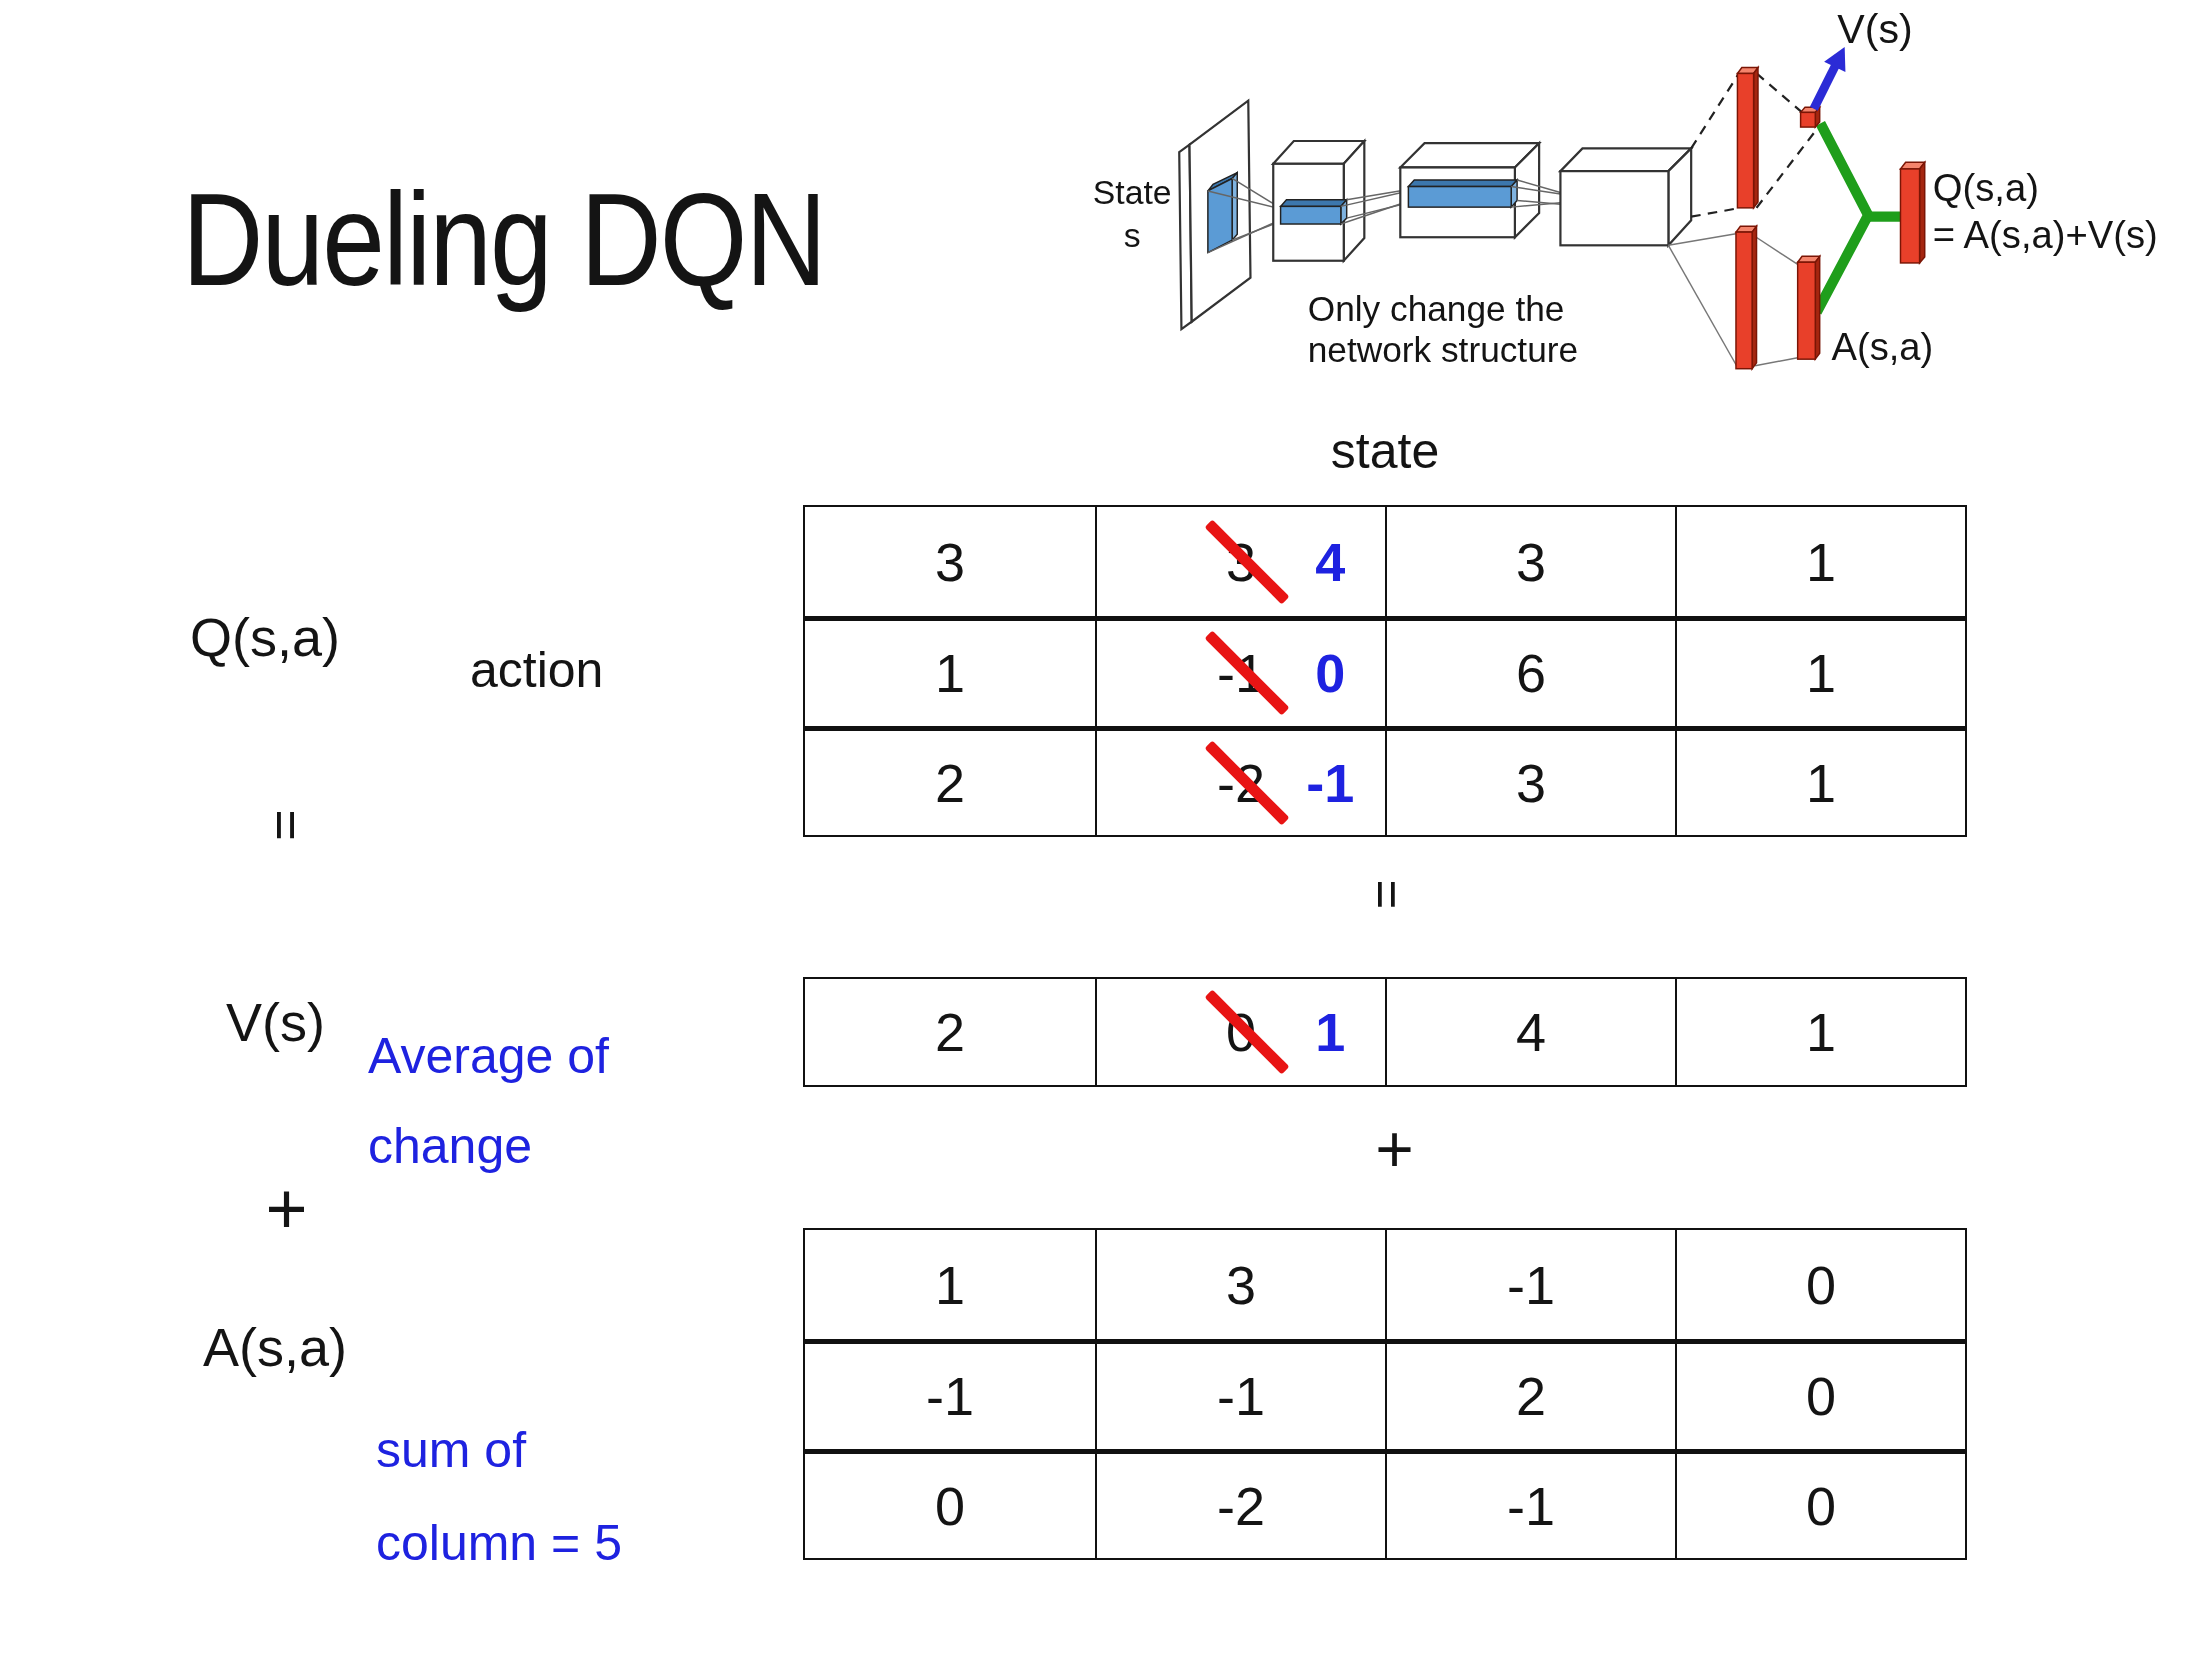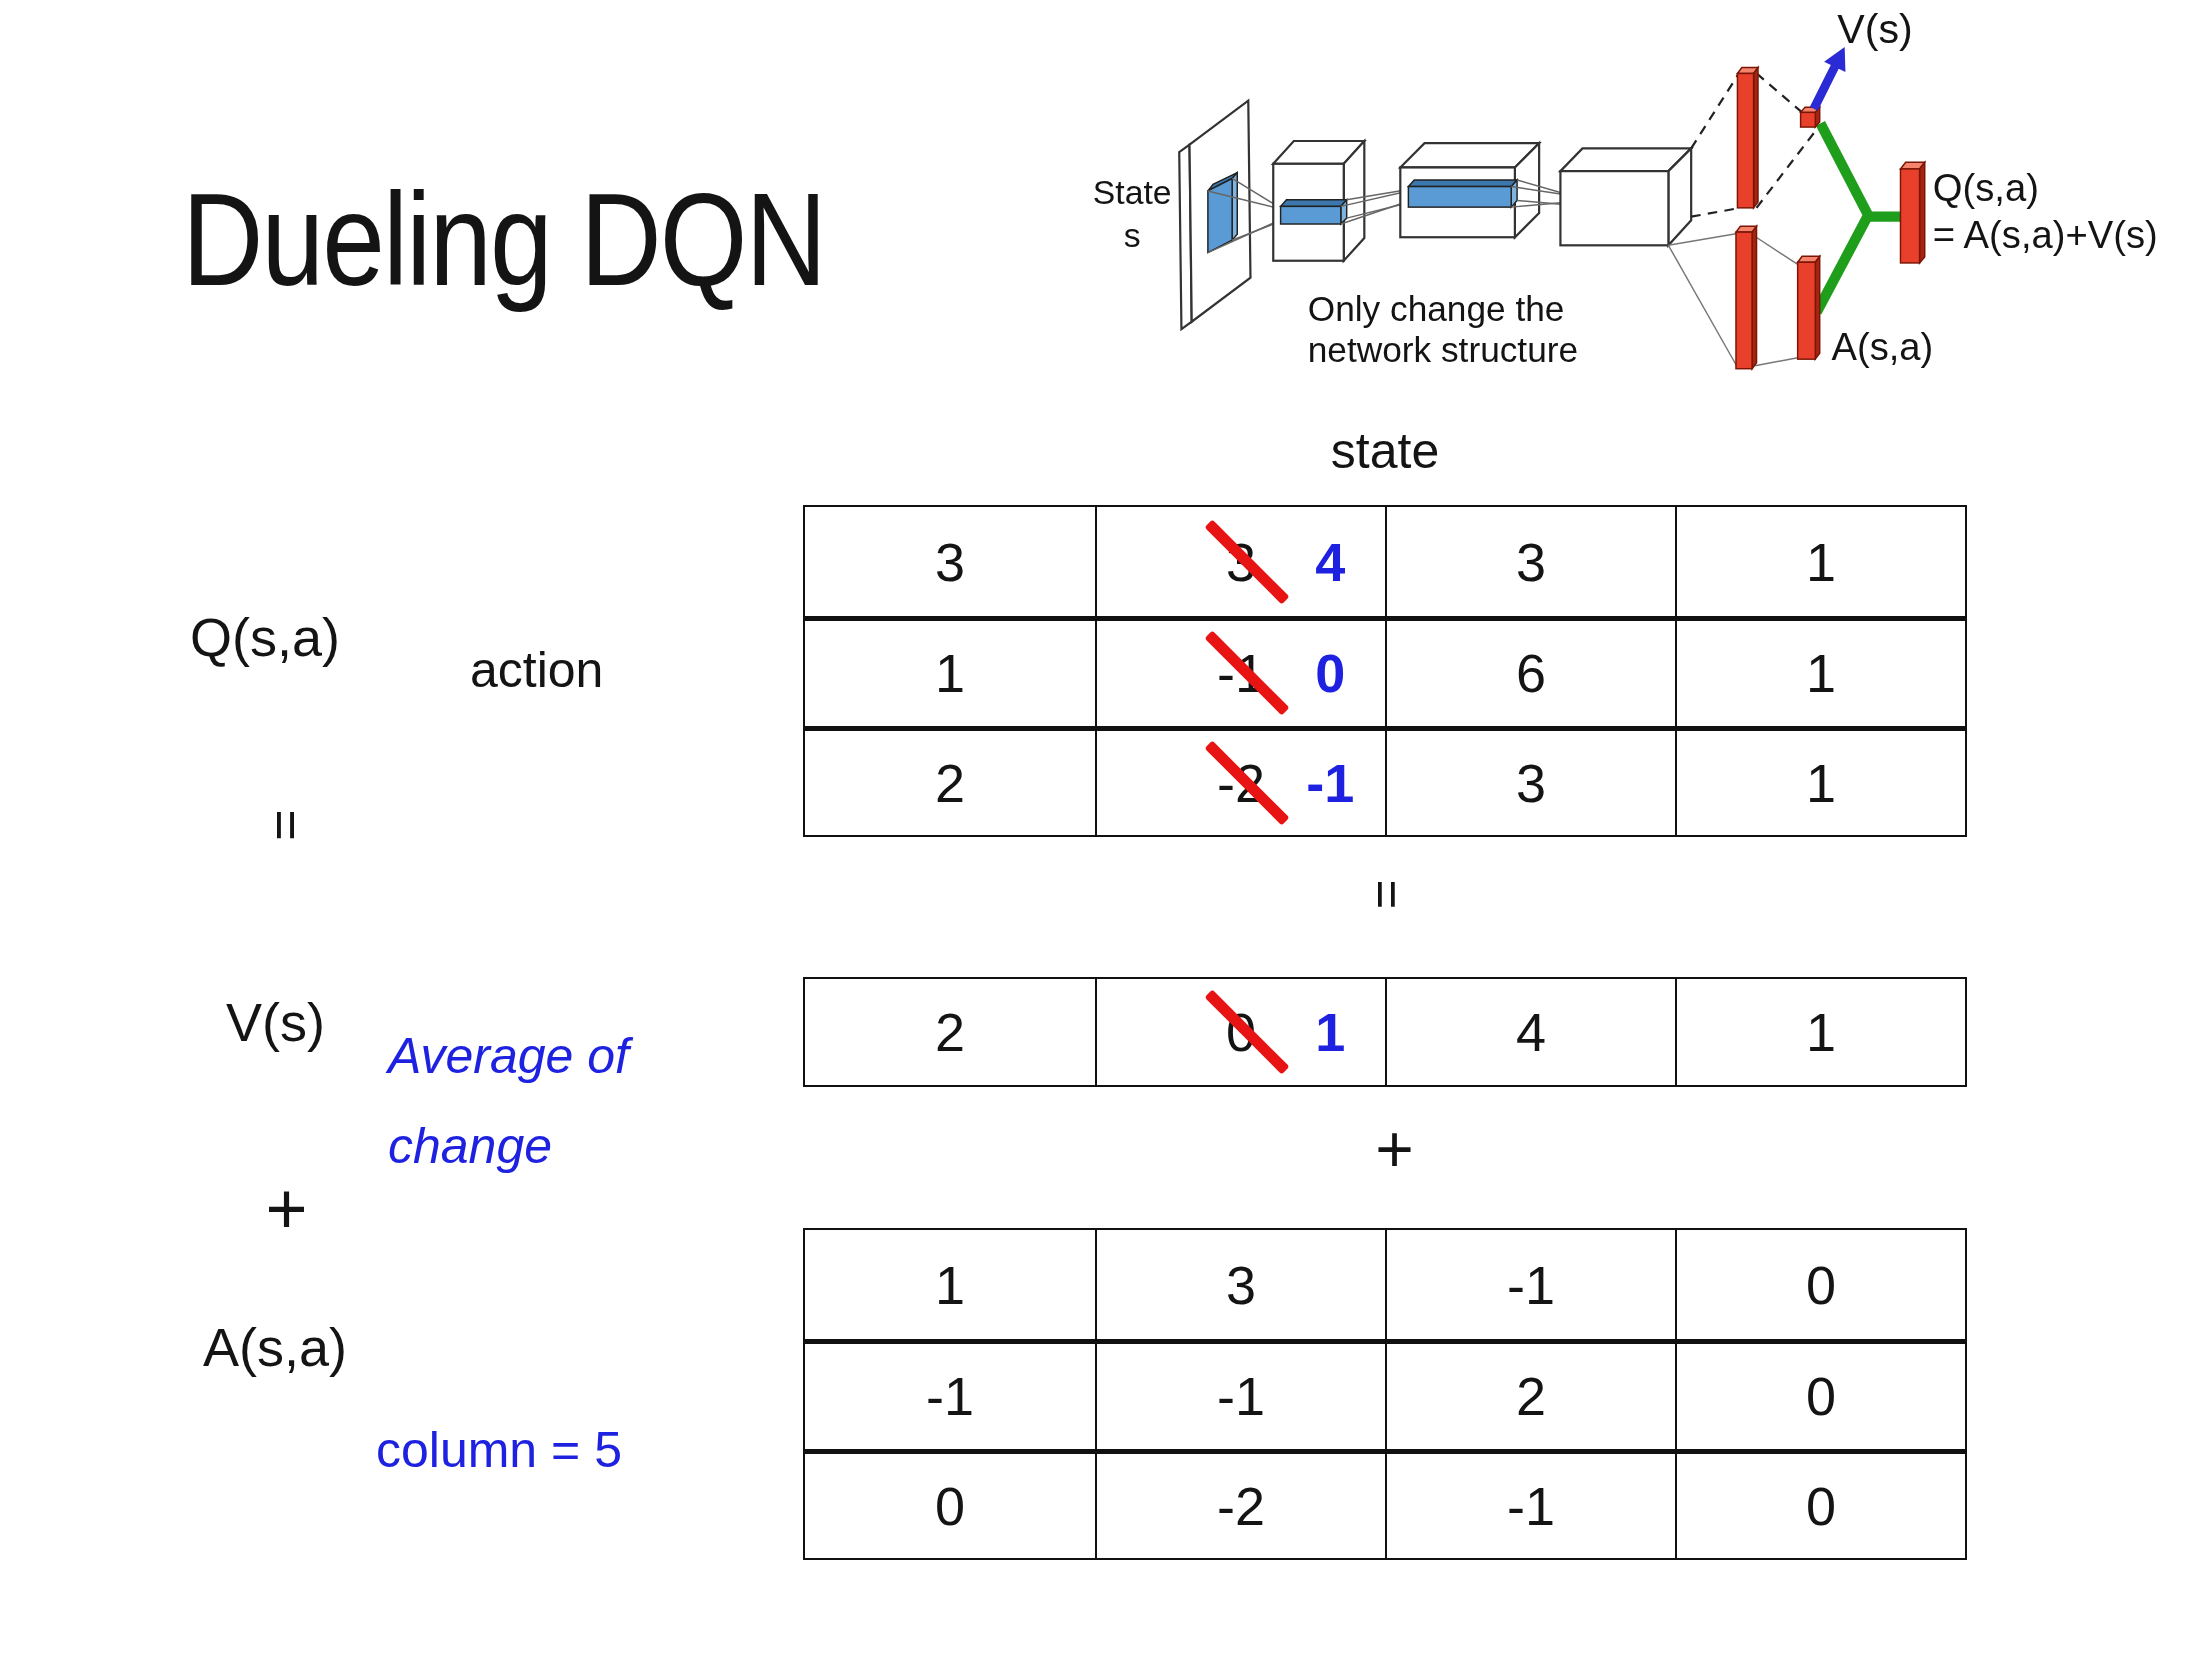--- a/index.html
+++ b/index.html
@@ -29,21 +29,21 @@
     transform:rotate(90deg);font-size:54px;
   }
   #q-eq{left:250px;top:792px;width:74px;height:66px;}
   #center-eq{left:1349px;top:862px;width:74px;height:65px;font-size:51px;}
 
   .plus{display:flex;align-items:center;justify-content:center;}
   #plus-left{left:246px;top:1167px;width:81px;height:81px;font-size:72px;}
   #plus-center{left:1354px;top:1110px;width:81px;height:78px;font-size:66px;}
 
   .blue-note{color:#1E22E0;font-size:50px;}
-  #avg-note{left:388px;top:1011px;line-height:90px;font-style:italic;}
+  #avg-note{left:368px;top:1011px;line-height:90px;}
   #sum-note{left:376px;top:1404px;line-height:93px;}
 
   
   .matrix{
     display:grid;grid-template-columns:repeat(4,1fr);grid-auto-rows:1fr;
     border:2.9px solid #111;background:#fff;box-sizing:border-box;
   }
   #q-table{left:803px;top:505px;width:1164px;height:332px;}
   #v-table{left:803px;top:977px;width:1164px;height:110px;}
   #a-table{left:803px;top:1228px;width:1164px;height:332px;}
@@ -265,20 +265,21 @@
     </div>
     <div class="cell col-sep">
       <span class="val">1</span>
     </div>
   </div>
 <div class="abs plus" id="plus-center">+</div>
 
 <div class="abs plus" id="plus-left">+</div>
 <div class="abs" id="a-label">A(s,a)</div>
 <div class="abs blue-note" id="sum-note">
+  <div>sum of</div>
   <div>column = 5</div>
 </div>
 <div class="abs matrix" id="a-table">
     <div class="cell">
       <span class="val">1</span>
     </div>
     <div class="cell col-sep">
       <span class="val">3</span>
     </div>
     <div class="cell col-sep">

